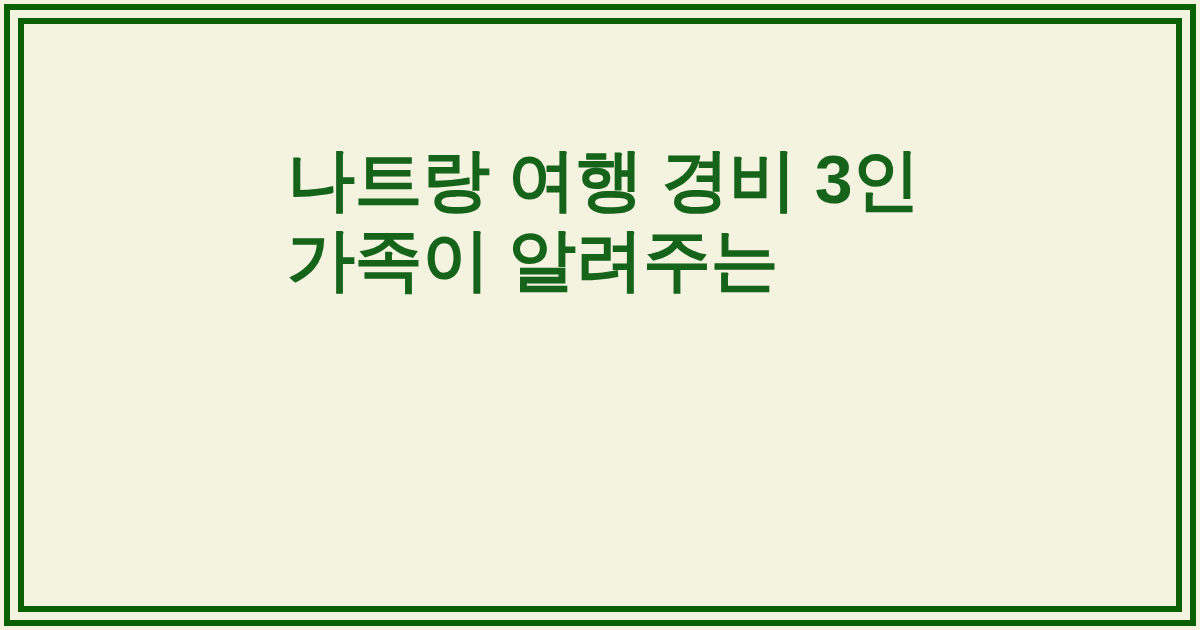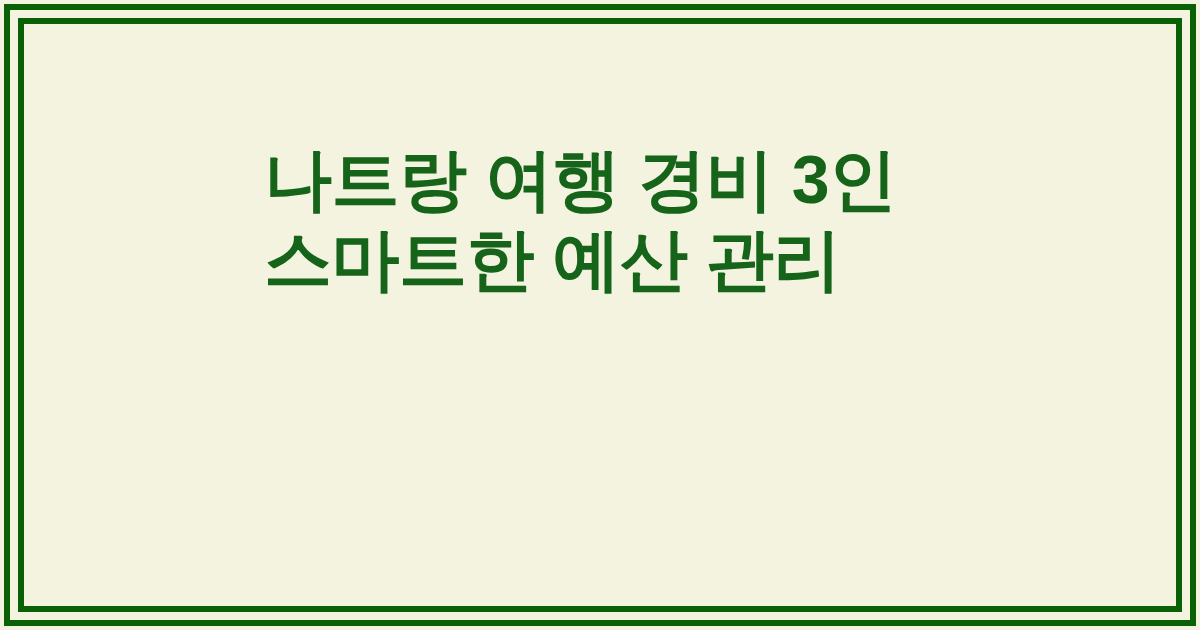--- a/index.html
+++ b/index.html
@@ -42,21 +42,21 @@
     width: 1164px;
     height: 594px;
     box-sizing: border-box;
     border: 6px solid #0a6005;
     pointer-events: none;
   }
 
   
   #headline-block {
     position: absolute;
-    left: 264px;
+    left: 287px;
     top: 139px;
     width: 680px;
   }
 
   .headline-line {
     display: block;
     font-family: "Liberation Sans", "DejaVu Sans", sans-serif;
     font-size: 68px;
     font-weight: 700;
     line-height: 80px;
@@ -69,16 +69,16 @@
 </head>
 <body>
 
 <div id="banner">
 
   <div id="outer-frame"></div>
   <div id="inner-frame"></div>
 
   <div id="headline-block">
     <span class="headline-line">나트랑 여행 경비 3인</span>
-    <span class="headline-line">스마트한 예산 관리</span>
+    <span class="headline-line">가족이 알려주는</span>
   </div>
 
 </div>
 
 </body></html>

